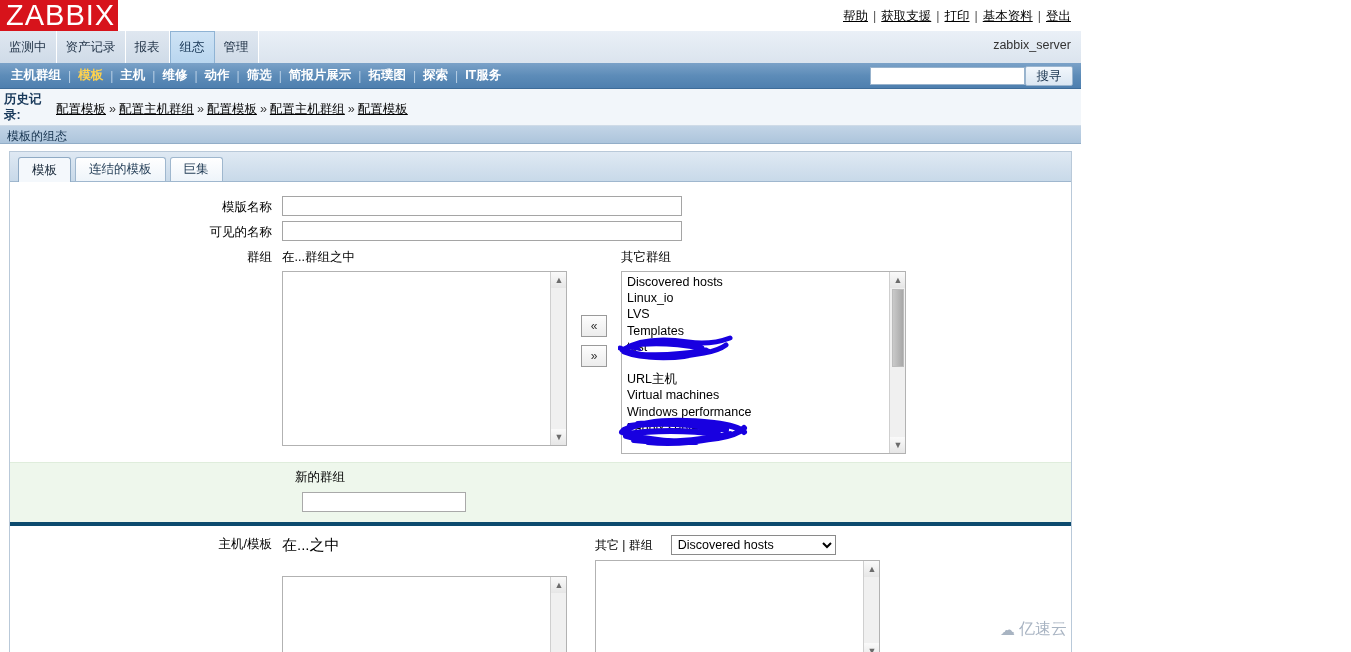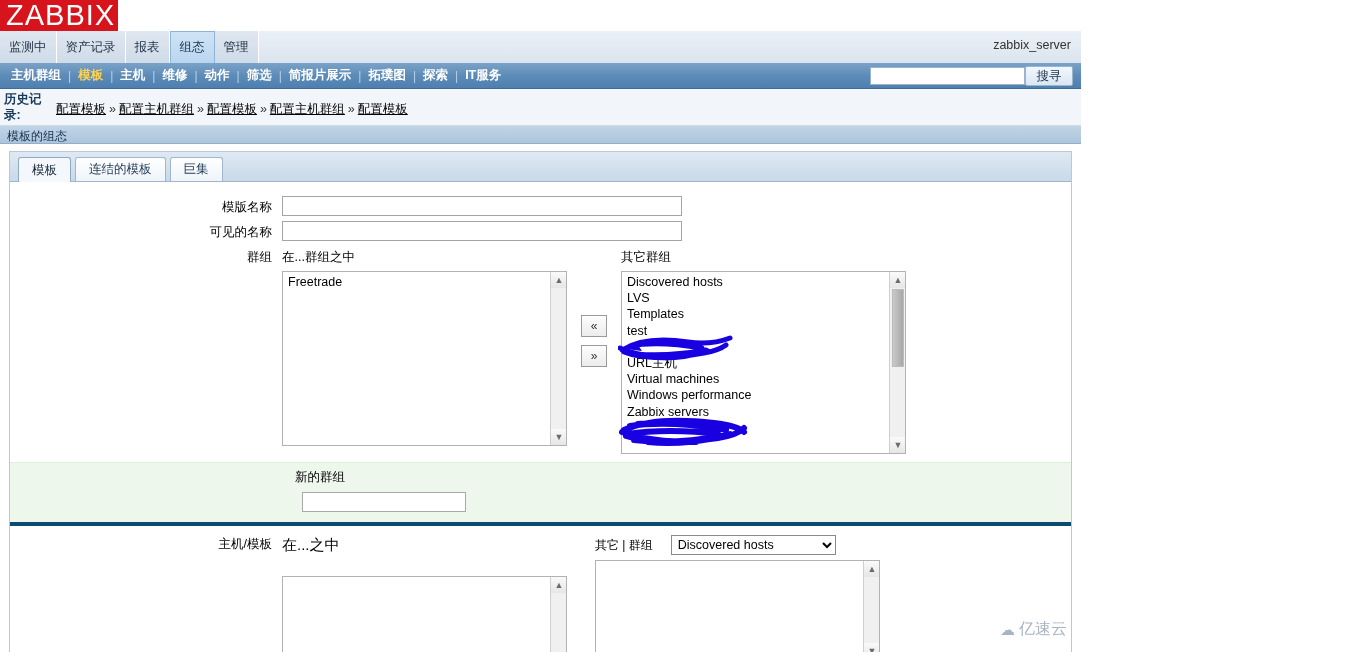--- a/index.html
+++ b/index.html
@@ -330,20 +330,23 @@
   }
   .watermark .cloud { font-size: 15px; color: #9aa7b8; }
 </style>
 </head>
 <body>
 
 <div class="page">
 
   <div class="topbar">
     <div class="logo">ZABBIX</div>
+    <div class="toplinks">
+      <a>帮助</a><span class="sep">|</span><a>获取支援</a><span class="sep">|</span><a>打印</a><span class="sep">|</span><a>基本资料</a><span class="sep">|</span><a>登出</a>
+    </div>
   </div>
 
   <div class="mainmenu">
     <div class="items">
       <div class="mitem">监测中</div>
       <div class="mitem">资产记录</div>
       <div class="mitem">报表</div>
       <div class="mitem active">组态</div>
       <div class="mitem">管理</div>
       <div class="fill"></div>
@@ -405,40 +408,38 @@
         <div class="flabel">可见的名称</div>
         <input class="finput" type="text" placeholder="" style="">
       </div>
 
       <div class="groupsrow">
         <div class="grp-label">群组</div>
 
         <div class="grp-col">
           <div class="grp-col-title">在...群组之中</div>
           <div class="listbox">
-            <div class="opts">
-              <div class="opt">Freetrade</div>
-            </div>
             <div class="sbar">
               <div class="arr up">▲</div>
               <div class="arr down">▼</div>
             </div>
           </div>
         </div>
 
         <div class="midbtns">
           <div class="midbtn">«</div>
           <div class="midbtn">»</div>
         </div>
 
         <div class="grp-col">
           <div class="grp-col-title">其它群组</div>
           <div class="listbox" style="height:183px;">
             <div class="opts">
               <div class="opt">Discovered hosts</div>
+              <div class="opt">Linux_io</div>
               <div class="opt">LVS</div>
               <div class="opt">Templates</div>
               <div class="opt">test</div>
               <div class="opt">&nbsp;</div>
               <div class="opt">URL主机</div>
               <div class="opt">Virtual machines</div>
               <div class="opt">Windows performance</div>
               <div class="opt">Zabbix servers</div>
               <div class="opt">&nbsp;</div>
             </div>

